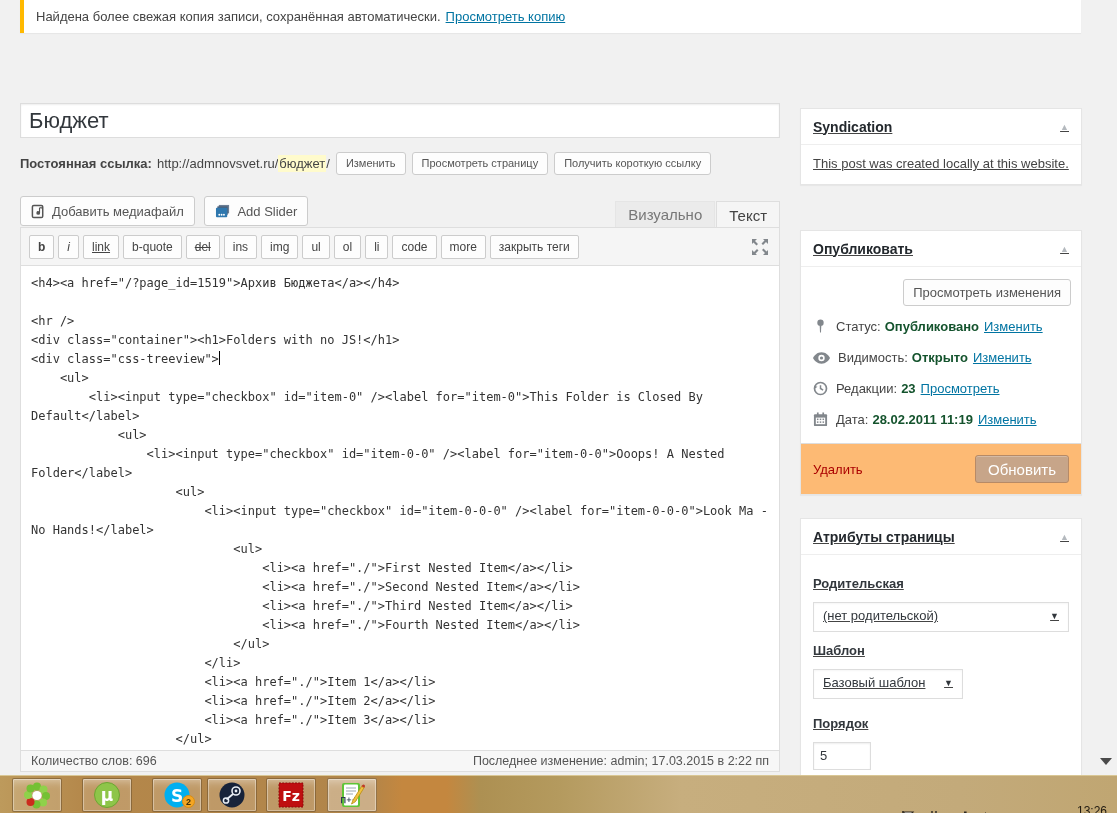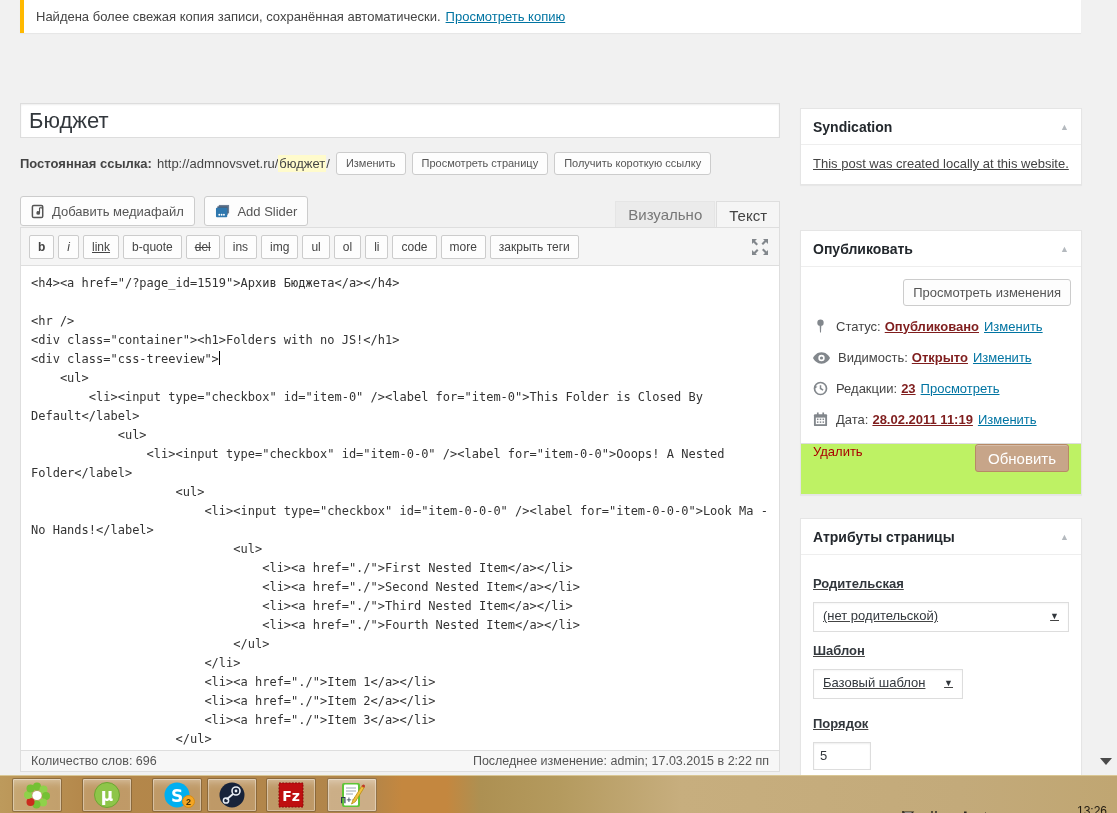--- a/index.html
+++ b/index.html
@@ -46,34 +46,34 @@
   .code-area { height:484px; background:#fff; padding:8px 8px 0 10px; overflow:hidden;
                font-family:"DejaVu Sans Mono", monospace; font-size:12px; line-height:19px; color:#333; white-space:pre; }
   .code-line { min-height:19px; }
   .caret { display:inline-block; width:1px; height:14px; background:#000; vertical-align:-2px; }
   .editor-status { height:21px; background:#f7f7f7; border-top:1px solid #dedede; display:flex;
                    justify-content:space-between; align-items:center; padding:0 10px; font-size:12.5px; color:#555; }
 
   
   .postbox { position:absolute; left:800px; width:282px; background:#fff; border:1px solid #e5e5e5; box-shadow:0 1px 1px rgba(0,0,0,.04); }
   .postbox-header { height:36px; display:flex; align-items:center; justify-content:space-between;
-                    padding:0 12px; border-bottom:1px solid #eee; }
+                    padding:0 12px; border-bottom:1px solid #eee;text-decoration:underline; }
   .postbox-header h3 { font-size:14px; font-weight:bold; color:#23282d; }
   .toggle { color:#b4b9be; font-size:9px; cursor:pointer; }
   .syndication { top:108px; }
   .postbox-body { padding:10px 12px; font-size:13px; color:#444; line-height:1.45;text-decoration:underline; }
 
   .publish { top:230px; }
   .preview-row { padding:12px 10px 4px; text-align:right; }
   .misc-row { display:flex; align-items:center; padding:8px 12px; font-size:13px; }
   .misc-row svg { margin-right:8px; flex:none; }
-  .misc-row b { margin-left:4px; color:#7f1d1d;text-decoration:underline; }
+  .misc-row b { margin-left:4px; color:#14532d; }
   .misc-row a { color:#0074a2; text-decoration:underline; margin-left:5px; }
-  .major-actions { margin-top:8px; background:#bef264; border-top:1px solid #ddd; height:51px;
-                   display:flex; align-items:flex-start; justify-content:space-between; padding:0 12px; }
+  .major-actions { margin-top:8px; background:#fdba74; border-top:1px solid #ddd; height:51px;
+                   display:flex; align-items:center; justify-content:space-between; padding:0 12px; }
   .delete-link { color:#a00; text-decoration:none; cursor:pointer; }
   .btn-update { background:#c7a589; border:1px solid #b78a66; color:#fff; border-radius:3px;
                 height:28px; padding:0 12px; font-size:15px; cursor:pointer;
                 box-shadow:inset 0 1px 0 rgba(255,255,255,.25); }
 
   .attributes { top:518px; height:290px; }
   .attr-label { font-weight:600; color:#32373c; margin:10px 0 8px; }
   .select-box { background:#fff; border:1px solid #ddd; border-radius:0; height:30px; display:flex;
                 align-items:center; justify-content:space-between; padding:0 9px; color:#32373c; cursor:pointer;
                 box-shadow:inset 0 1px 2px rgba(0,0,0,.04); }

